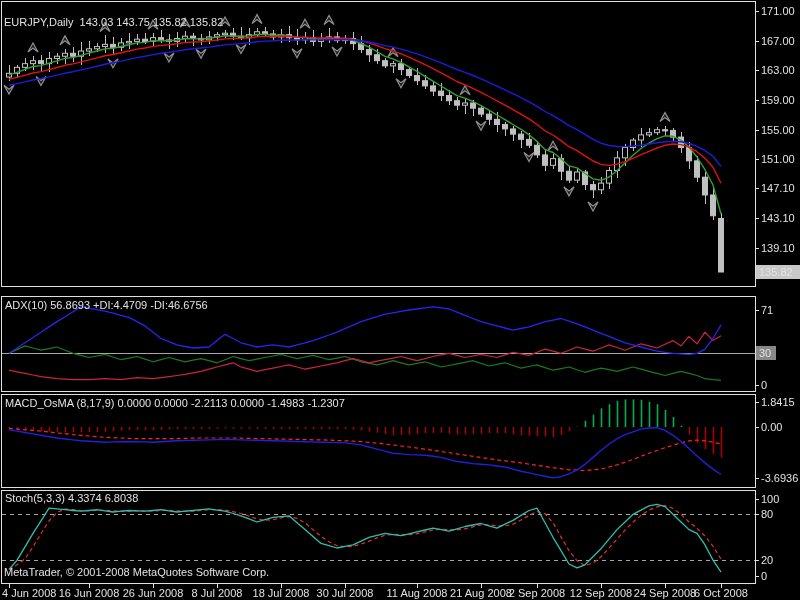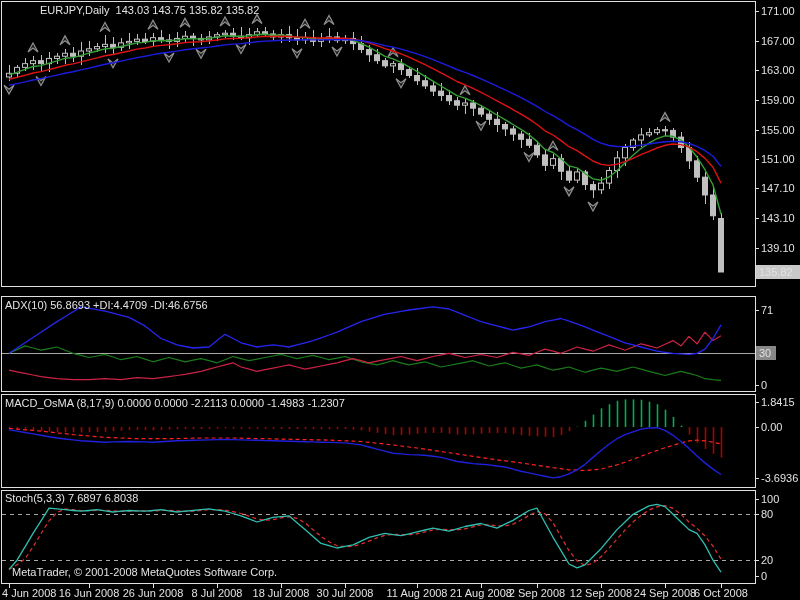--- a/index.html
+++ b/index.html
@@ -419,18 +419,18 @@
         <line x1="537.5" y1="584" x2="537.5" y2="588" stroke="#e0e0e0" stroke-width="1" shape-rendering="crispEdges"></line>
         <text x="537" y="597" text-anchor="middle" fill="#e2e2e2">2 Sep 2008</text>
         <line x1="601.5" y1="584" x2="601.5" y2="588" stroke="#e0e0e0" stroke-width="1" shape-rendering="crispEdges"></line>
         <text x="601" y="597" text-anchor="middle" fill="#e2e2e2">12 Sep 2008</text>
         <line x1="665.5" y1="584" x2="665.5" y2="588" stroke="#e0e0e0" stroke-width="1" shape-rendering="crispEdges"></line>
         <text x="665" y="597" text-anchor="middle" fill="#e2e2e2">24 Sep 2008</text>
         <line x1="721.5" y1="584" x2="721.5" y2="588" stroke="#e0e0e0" stroke-width="1" shape-rendering="crispEdges"></line>
         <text x="721" y="597" text-anchor="middle" fill="#e2e2e2">6 Oct 2008</text>
       </g>
     </svg>
-  <div class="ovl" style="left:4px;top:4px;margin-left:36px;">EURJPY,Daily  143.03 143.75 135.82 135.82</div>
+  <div class="ovl" style="left:4px;top:16px;">EURJPY,Daily  143.03 143.75 135.82 135.82</div>
   <div class="ovl" style="left:5px;top:299px;text-align:center;">ADX(10) 56.8693 +DI:4.4709 -DI:46.6756</div>
   <div class="ovl" style="left:5px;top:397px;">MACD_OsMA (8,17,9) 0.0000 0.0000 -2.2113 0.0000 -1.4983 -1.2307</div>
-  <div class="ovl" style="left:5px;top:492px;">Stoch(5,3,3) 7.6897 6.8038</div>
-  <div class="ovl" style="left:12px;top:566px;">MetaTrader, © 2001-2008 MetaQuotes Software Corp.</div>
+  <div class="ovl" style="left:5px;top:492px;">Stoch(5,3,3) 4.3374 6.8038</div>
+  <div class="ovl" style="left:4px;top:566px;">MetaTrader, © 2001-2008 MetaQuotes Software Corp.</div>
 </div>
 
 </body></html>

